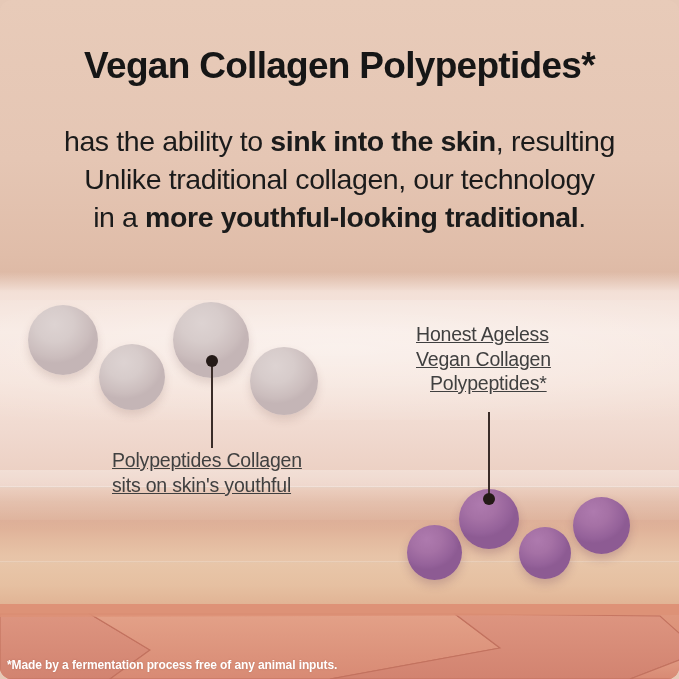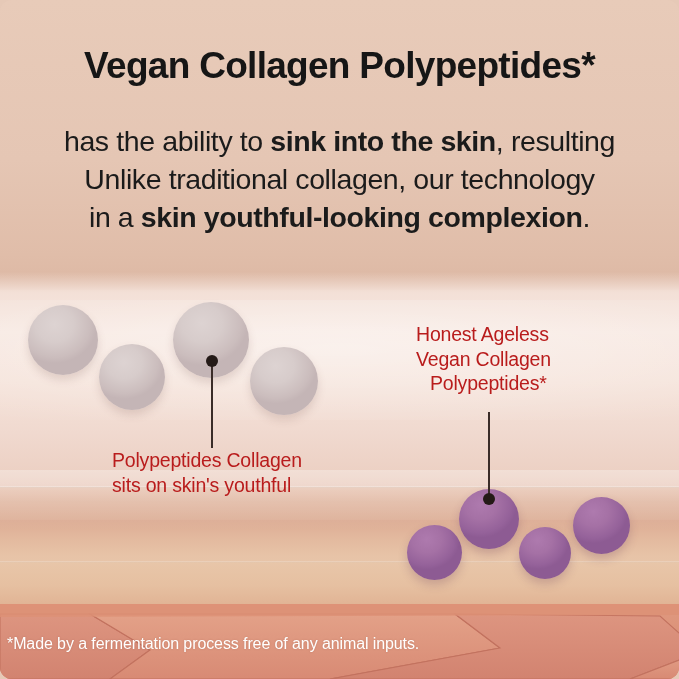--- a/index.html
+++ b/index.html
@@ -80,37 +80,38 @@
     text-align:center;
     font-size:28.5px;line-height:38px;
     font-weight:400;
     letter-spacing:-.4px;
     color:#1b1b1b;
   }
   .subtitle b{font-weight:700;}
 
   .ann{
     position:absolute;
-    color:#b91c1c;
+    color:#404040;
     font-size:19.5px;
     line-height:24.5px;
     letter-spacing:-.2px;
     font-weight:400;
+    text-decoration:underline;
   }
   .ann-left{left:112px;top:448px;text-align:left;}
   .ann-right{left:416px;top:322px;text-align:left;}
   .ann-right .l3{padding-left:14px;display:block;}
 
   .footnote{
-    position:absolute;left:7px;top:637px;
+    position:absolute;left:7px;top:658px;
     color:#ffffff;
-    font-size:16px;
+    font-size:12px;
     line-height:14.5px;
     letter-spacing:-.1px;
-    font-weight:400;
+    font-weight:700;
     text-shadow:0 0 2px rgba(120,60,40,.25);
   }
 
   
   .dotc{
     position:absolute;border-radius:50%;
   }
   .dot-trad{
     background:
       radial-gradient(60% 55% at 38% 28%, #ddd3d2 0%, #d7cccb 45%, #cbbdbd 85%, #c4b5b6 100%);
@@ -170,21 +171,21 @@
   <div class="title">Vegan Collagen Polypeptides*</div>
 
   <div class="subtitle">
     <div>
       <span>has the ability to </span><b>sink into the skin</b><span>, resulting</span>
     </div>
     <div>
       <span>Unlike traditional collagen, our technology</span>
     </div>
     <div>
-      <span>in a </span><b>skin youthful-looking complexion</b><span>.</span>
+      <span>in a </span><b>more youthful-looking traditional</b><span>.</span>
     </div>
   </div>
 
   <div class="dotc dot-trad" style="left:28px;top:305px;width:70px;height:70px;"></div>
   <div class="dotc dot-trad" style="left:99px;top:344px;width:66px;height:66px;"></div>
   <div class="dotc dot-trad" style="left:173px;top:302px;width:76px;height:76px;"></div>
   <div class="dotc dot-trad" style="left:250px;top:347px;width:68px;height:68px;"></div>
 
   <div class="dotc dot-vegan" style="left:407px;top:525px;width:55px;height:55px;"></div>
   <div class="dotc dot-vegan" style="left:459px;top:489px;width:60px;height:60px;"></div>

